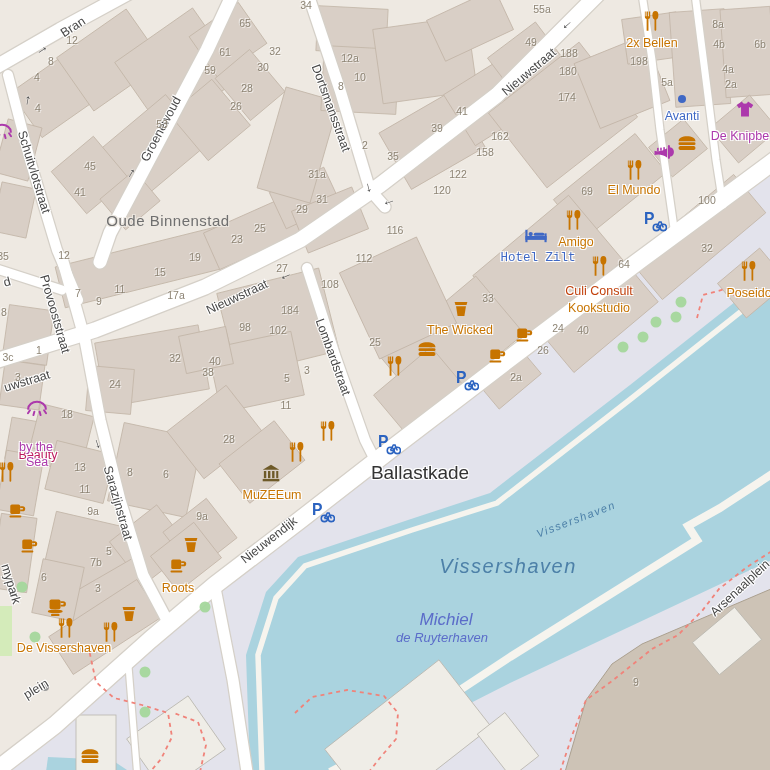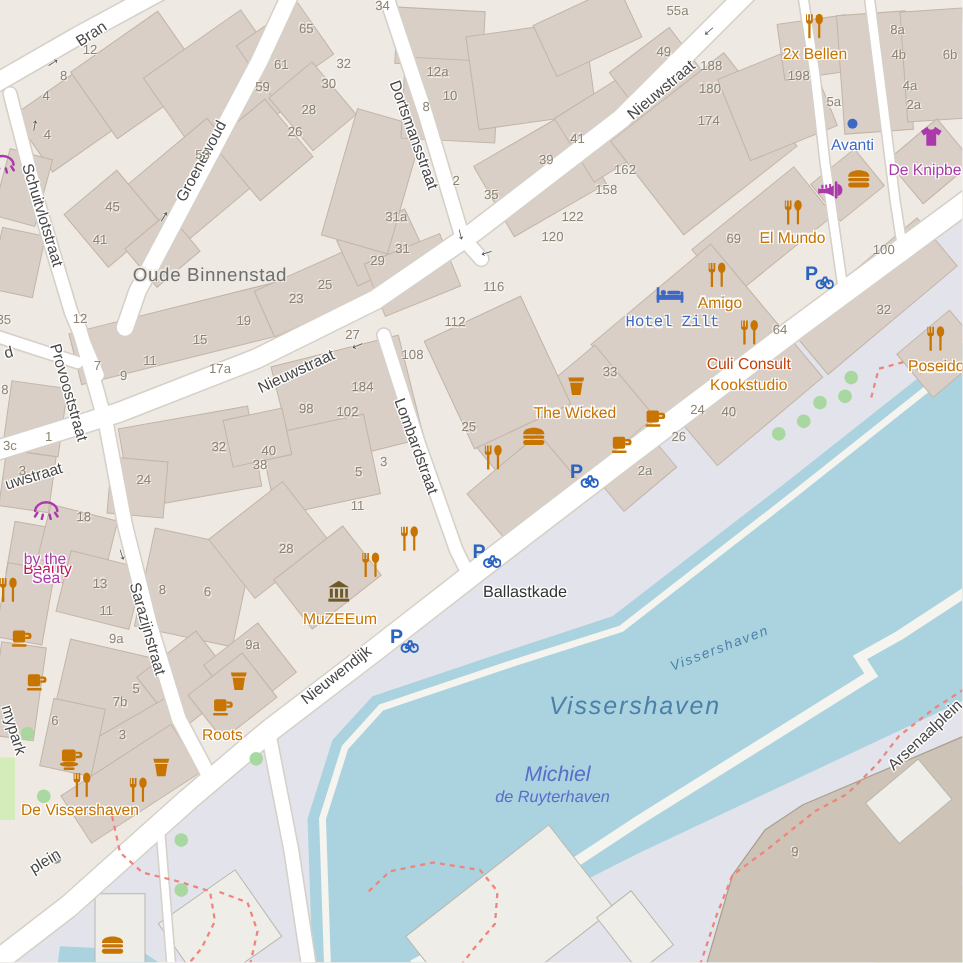--- a/index.html
+++ b/index.html
@@ -12,21 +12,21 @@
   #overlay{position:absolute;left:0;top:0;width:770px;height:770px;pointer-events:none;}
   .lbl{
     position:absolute;white-space:nowrap;
     transform:translate(-50%,-50%) rotate(var(--r,0deg));
     font-family:"Liberation Sans",sans-serif;
   }
   .street{
     font-size:12.5px;color:#474747;
     text-shadow:-1px -1px 0 #fff,1px -1px 0 #fff,-1px 1px 0 #fff,1px 1px 0 #fff,0 0 2px #fff;
   }
-  .street-dark{font-size:13px;color:#333;}
+  .street-dark{font-size:19px;color:#333;}
   .locality{
     font-size:15px;color:#6f6f6f;letter-spacing:.5px;
     text-shadow:-1px -1px 0 #eee9e2,1px -1px 0 #eee9e2,-1px 1px 0 #eee9e2,1px 1px 0 #eee9e2;
   }
   .hn{
     font-size:10.5px;color:#8d8474;
     text-shadow:-1px -1px 0 rgba(255,255,255,.6),1px 1px 0 rgba(255,255,255,.6);
   }
   .poi{
     font-size:12.5px;

